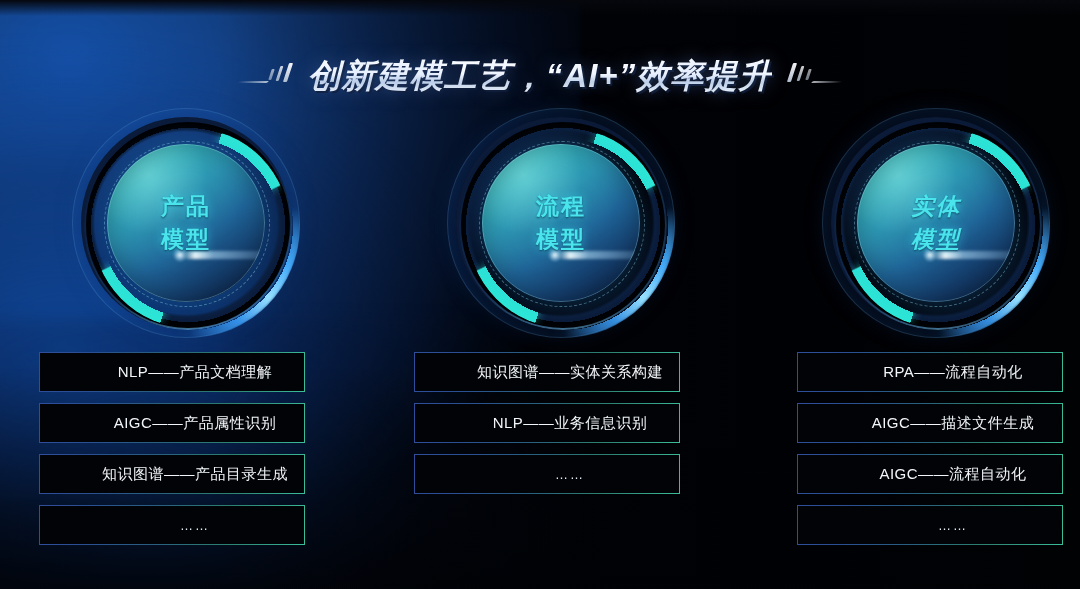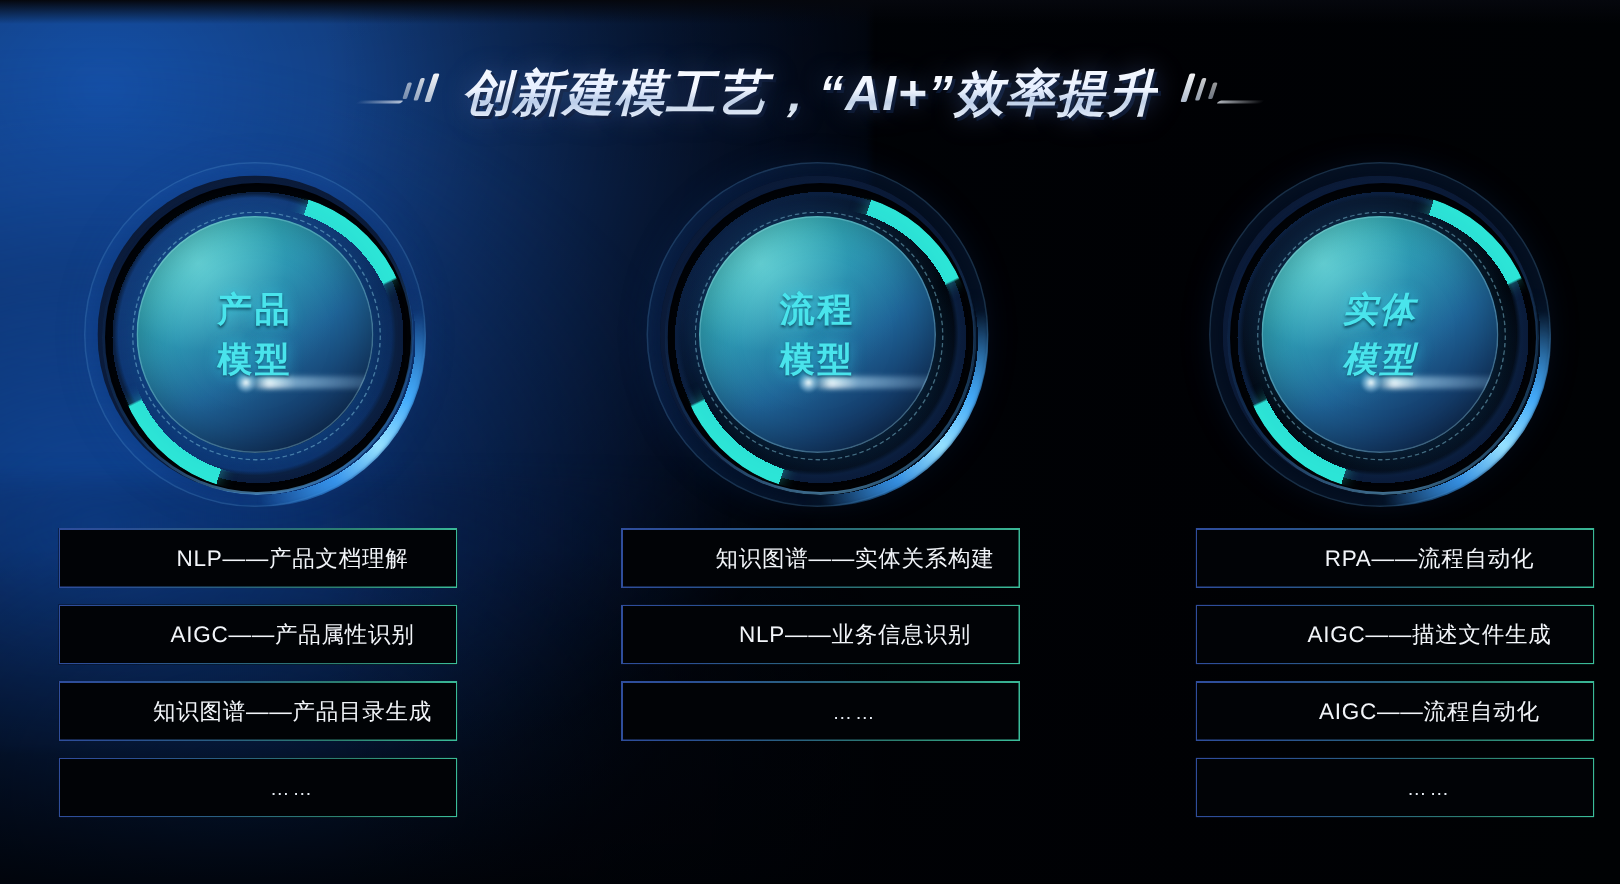--- a/index.html
+++ b/index.html
@@ -71,21 +71,21 @@
     position: absolute;
     left: 0; right: 0; top: 0;
     height: 16px;
     background: linear-gradient(to bottom, #05070d, rgba(5,7,13,0));
   }
 
   
   .title-row {
     position: absolute;
     left: 0; right: 0;
-    top: 36px;
+    top: 50px;
     height: 52px;
     display: flex;
     align-items: center;
     justify-content: center;
     gap: 14px;
   }
   .title-deco {
     position: relative;
     width: 58px;
     height: 30px;
@@ -119,21 +119,21 @@
     -webkit-background-clip: text;
     background-clip: text;
     color: transparent;
     text-shadow: 0 0 18px rgba(120,170,255,0.35);
     filter: drop-shadow(2px 2px 0 rgba(10,22,48,0.85));
   }
 
   
   .circles {
     position: absolute;
-    left: 0; right: 0;
+    left: 16px; right: 0;
     top: 108px;
     height: 232px;
     padding-left: 28px;
   }
   .circle-wrap {
     position: absolute;
     top: 0;
     width: 228px;
     height: 230px;
   }

